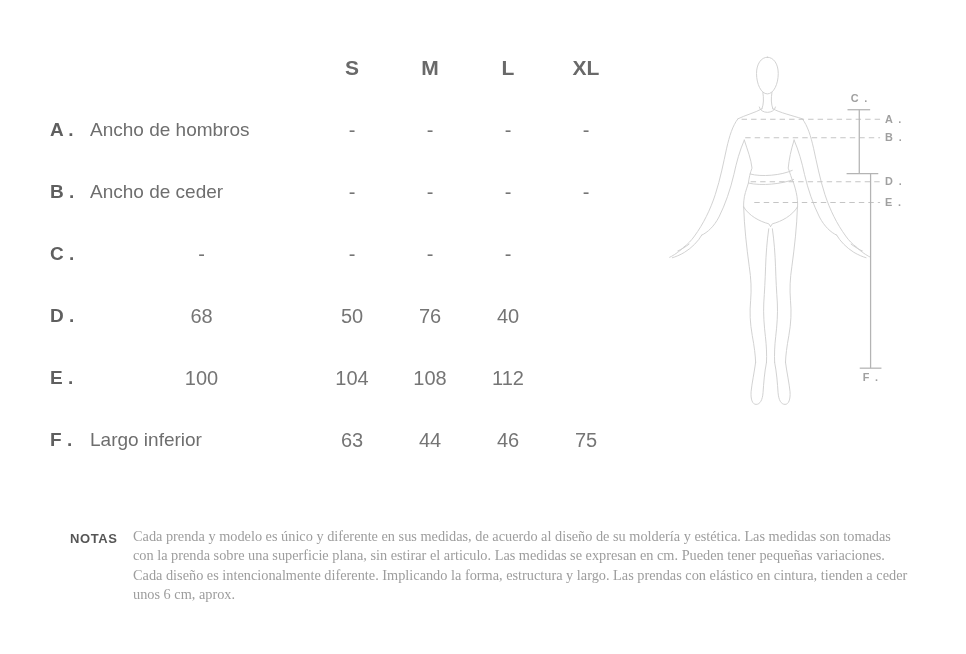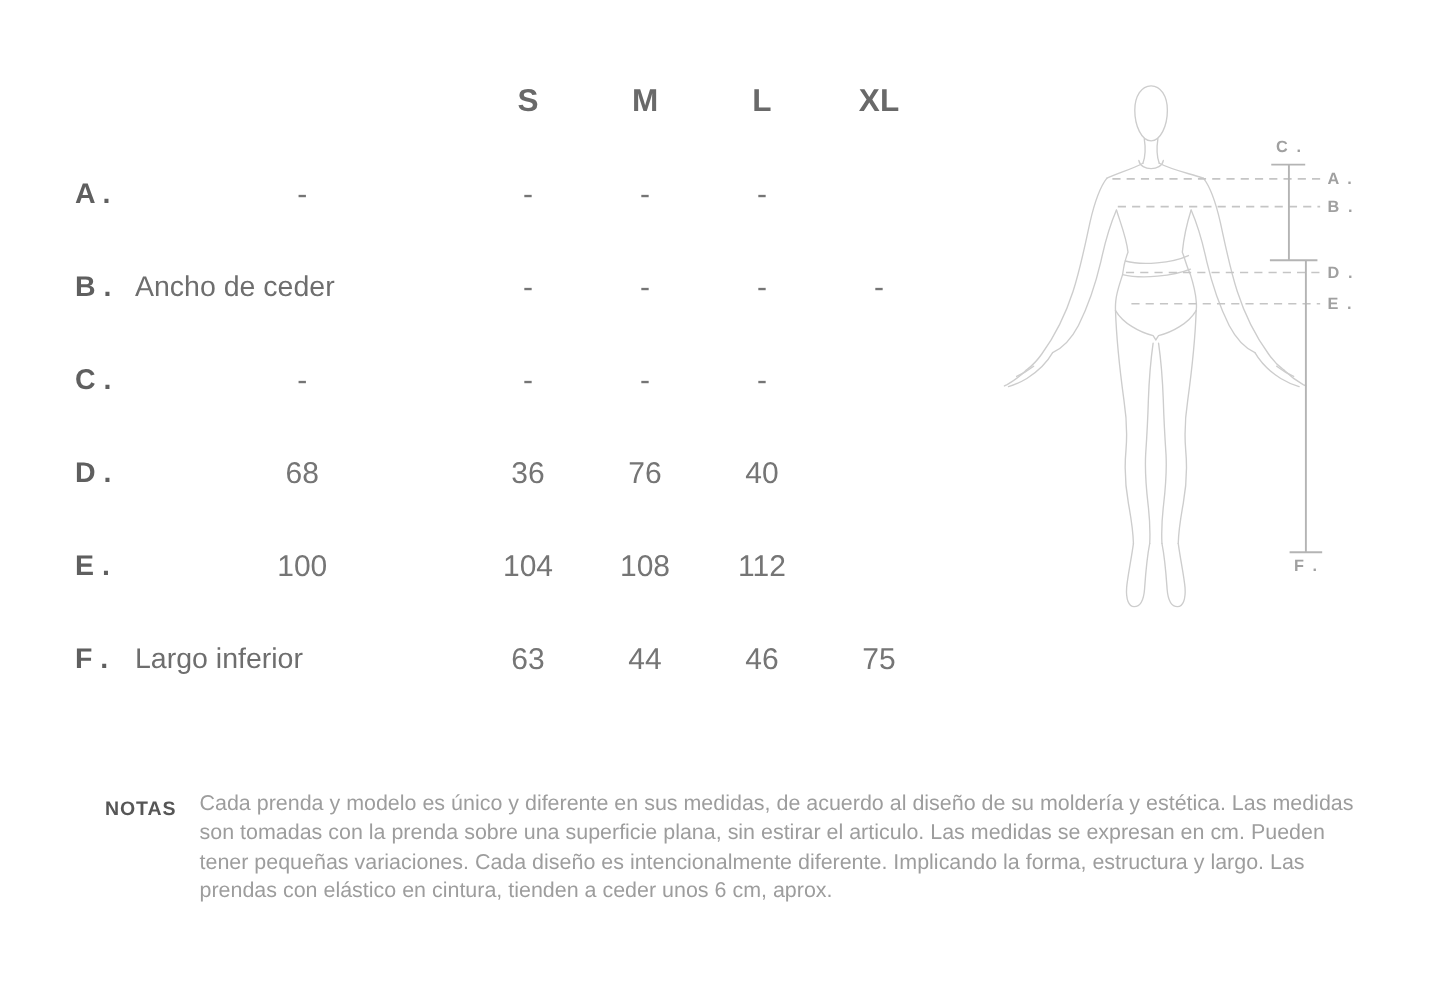--- a/index.html
+++ b/index.html
@@ -40,21 +40,21 @@
   }
 
   
   .notes-heading {
     position: absolute; left: 50px; top: 531px;
     font-size: 13px; font-weight: bold; color: #565656; letter-spacing: 0.6px; margin-left: 20px;
   }
   .notes-body {
     position: absolute; left: 133px; top: 527px; width: 780px;
     margin: 0;
-    font-size: 14.3px; line-height: 19.3px; color: #9d9d9d;
+    font-size: 14.3px; line-height: 19.3px; color: #9d9d9d; font-family: Liberation Serif, serif;
   }
 </style>
 </head>
 <body>
 
 <div class="stage">
 
   <div class="size-table">
 
     <div class="trow thead">
@@ -63,20 +63,21 @@
         <span class="cell"></span>
       <span class="cell cell-val">S</span>
       <span class="cell cell-val">M</span>
       <span class="cell cell-val">L</span>
       <span class="cell cell-val">XL</span>
     </div>
 
     <div class="trow">
       <span class="cell"></span>
       <span class="cell cell-letter">A .</span>
+      <span class="cell cell-label">Ancho de hombros</span>
       <span class="cell cell-val">-</span>
       <span class="cell cell-val">-</span>
       <span class="cell cell-val">-</span>
       <span class="cell cell-val">-</span>
     </div>
 
     <div class="trow">
       <span class="cell"></span>
       <span class="cell cell-letter">B .</span>
       <span class="cell cell-label">Ancho de ceder</span>
@@ -92,21 +93,21 @@
       <span class="cell cell-val">-</span>
       <span class="cell cell-val">-</span>
       <span class="cell cell-val">-</span>
       <span class="cell cell-val">-</span>
     </div>
 
     <div class="trow">
       <span class="cell"></span>
       <span class="cell cell-letter">D .</span>
       <span class="cell cell-val">68</span>
-      <span class="cell cell-val">36</span>
+      <span class="cell cell-val">50</span>
       <span class="cell cell-val">76</span>
       <span class="cell cell-val">40</span>
     </div>
 
     <div class="trow">
       <span class="cell"></span>
       <span class="cell cell-letter">E .</span>
       <span class="cell cell-val">100</span>
       <span class="cell cell-val">104</span>
       <span class="cell cell-val">108</span>

